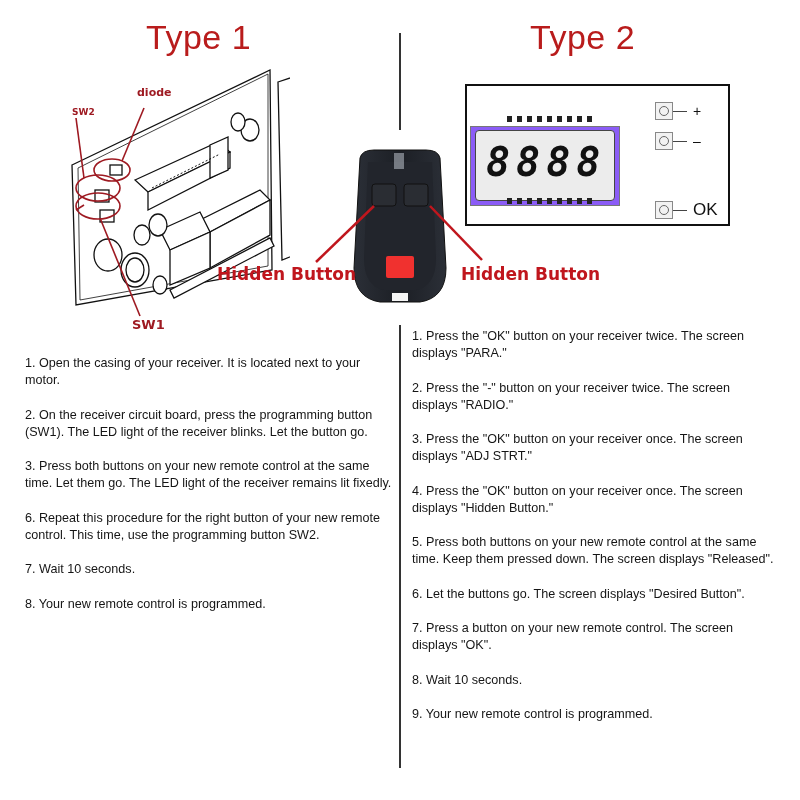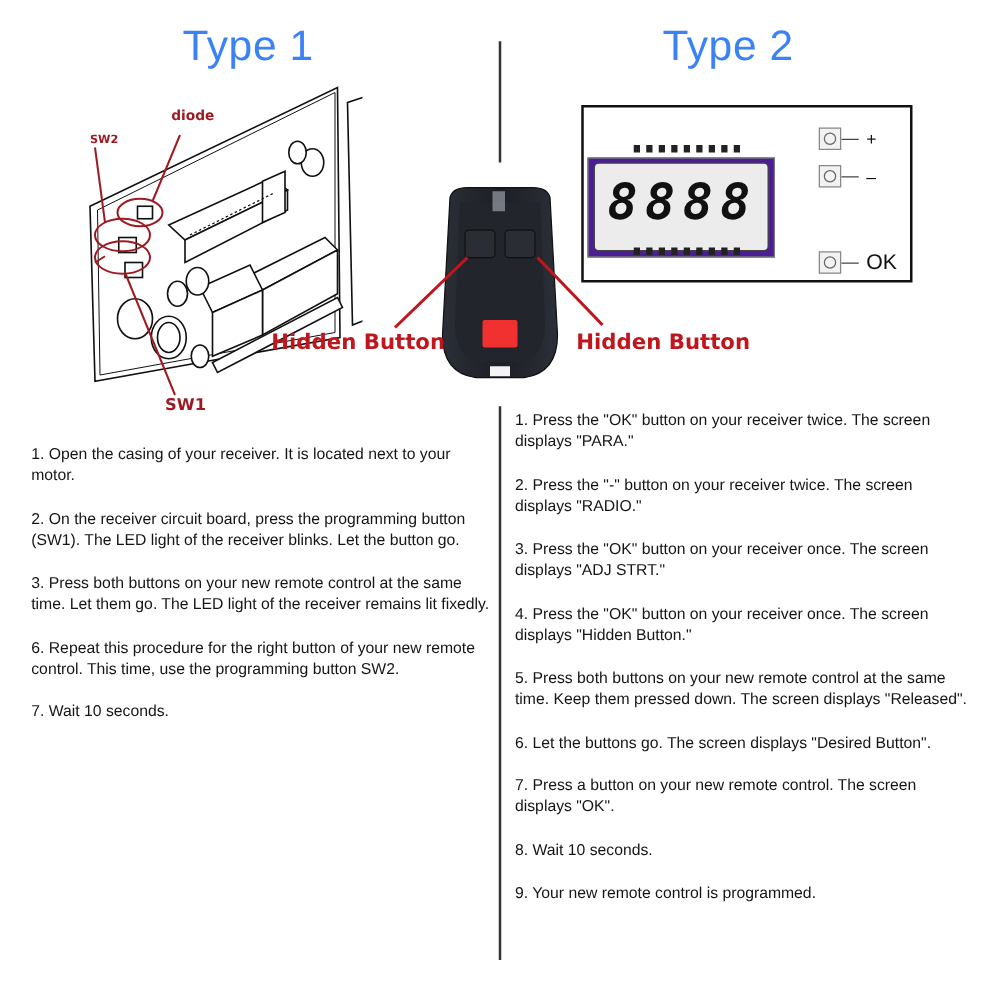--- a/index.html
+++ b/index.html
@@ -1,24 +1,24 @@
 <!DOCTYPE html>
 <html><head>
   <meta charset="utf-8">
   <style>
     html, body { margin: 0; padding: 0; background: #ffffff; }
     body { width: 800px; height: 800px; position: relative; overflow: hidden; font-family: "Liberation Sans", sans-serif; color: #111; }
     .abs { position: absolute; }
-    .title { font-size: 34px; font-weight: normal; color: #3b82f6; letter-spacing: 0.5px; }
+    .title { font-size: 34px; font-weight: normal; color: #b91c1c; letter-spacing: 0.5px; }
     .divider { position: absolute; width: 2px; background: #333; }
     .red-label { color: #c0161d; font-weight: bold; font-family: "DejaVu Sans", sans-serif; }
     .steps { position: absolute; font-size: 12.6px; line-height: 17px; color: #151515; }
     .step { margin: 0 0 17.5px 0; }
     .panel { position: absolute; border: 2px solid #111; background: #fff; box-sizing: border-box; }
-    .lcd { position: absolute; border: 1px solid #777; background: #4c1d95; }
+    .lcd { position: absolute; border: 1px solid #777; background: #8b5cf6; }
     .lcd-inner { position: absolute; border: 1px solid #444; border-radius: 4px; background: #ececec; }
     .lcd-digits { position: absolute; font-family: "DejaVu Sans Mono", monospace; font-size: 40px; font-weight: bold; font-style: italic; color: #111; letter-spacing: 6px; }
     .pins { position: absolute; display: flex; gap: 5px; }
     .pins span { display: block; width: 5px; height: 6px; background: #222; }
     .pbtn { position: absolute; display: flex; align-items: center; }
     .pbtn .sq { width: 18px; height: 18px; border: 1px solid #888; background: #f2f2f2; position: relative; box-sizing: border-box; }
     .pbtn .sq::after { content: ""; position: absolute; left: 3px; top: 3px; width: 10px; height: 10px; border: 1px solid #666; border-radius: 50%; box-sizing: border-box; }
     .pbtn .lead { width: 14px; height: 1px; background: #444; }
     .pbtn .lbl { font-size: 17px; margin-left: 6px; color: #111; }
   </style>
@@ -151,20 +151,21 @@
     <div class="lbl">OK</div>
   </div>
 </div>
 
 <div class="steps" style="left:25px; top:355px; width:370px;">
   <div class="step">1. Open the casing of your receiver. It is located next to your motor.</div>
   <div class="step">2. On the receiver circuit board, press the programming button (SW1). The LED light of the receiver blinks. Let the button go.</div>
   <div class="step">3. Press both buttons on your new remote control at the same time. Let them go. The LED light of the receiver remains lit fixedly.</div>
   <div class="step">6. Repeat this procedure for the right button of your new remote control. This time, use the programming button SW2.</div>
   <div class="step">7. Wait 10 seconds.</div>
+  <div class="step">8. Your new remote control is programmed.</div>
 </div>
 
 <div class="steps" style="left:412px; top:328px; width:366px;">
   <div class="step">1. Press the "OK" button on your receiver twice. The screen displays "PARA."</div>
   <div class="step">2. Press the "-" button on your receiver twice. The screen displays "RADIO."</div>
   <div class="step">3. Press the "OK" button on your receiver once. The screen displays "ADJ STRT."</div>
   <div class="step">4. Press the "OK" button on your receiver once. The screen displays "Hidden Button."</div>
   <div class="step">5. Press both buttons on your new remote control at the same time. Keep them pressed down. The screen displays "Released".</div>
   <div class="step">6. Let the buttons go. The screen displays "Desired Button".</div>
   <div class="step">7. Press a button on your new remote control. The screen displays "OK".</div>

